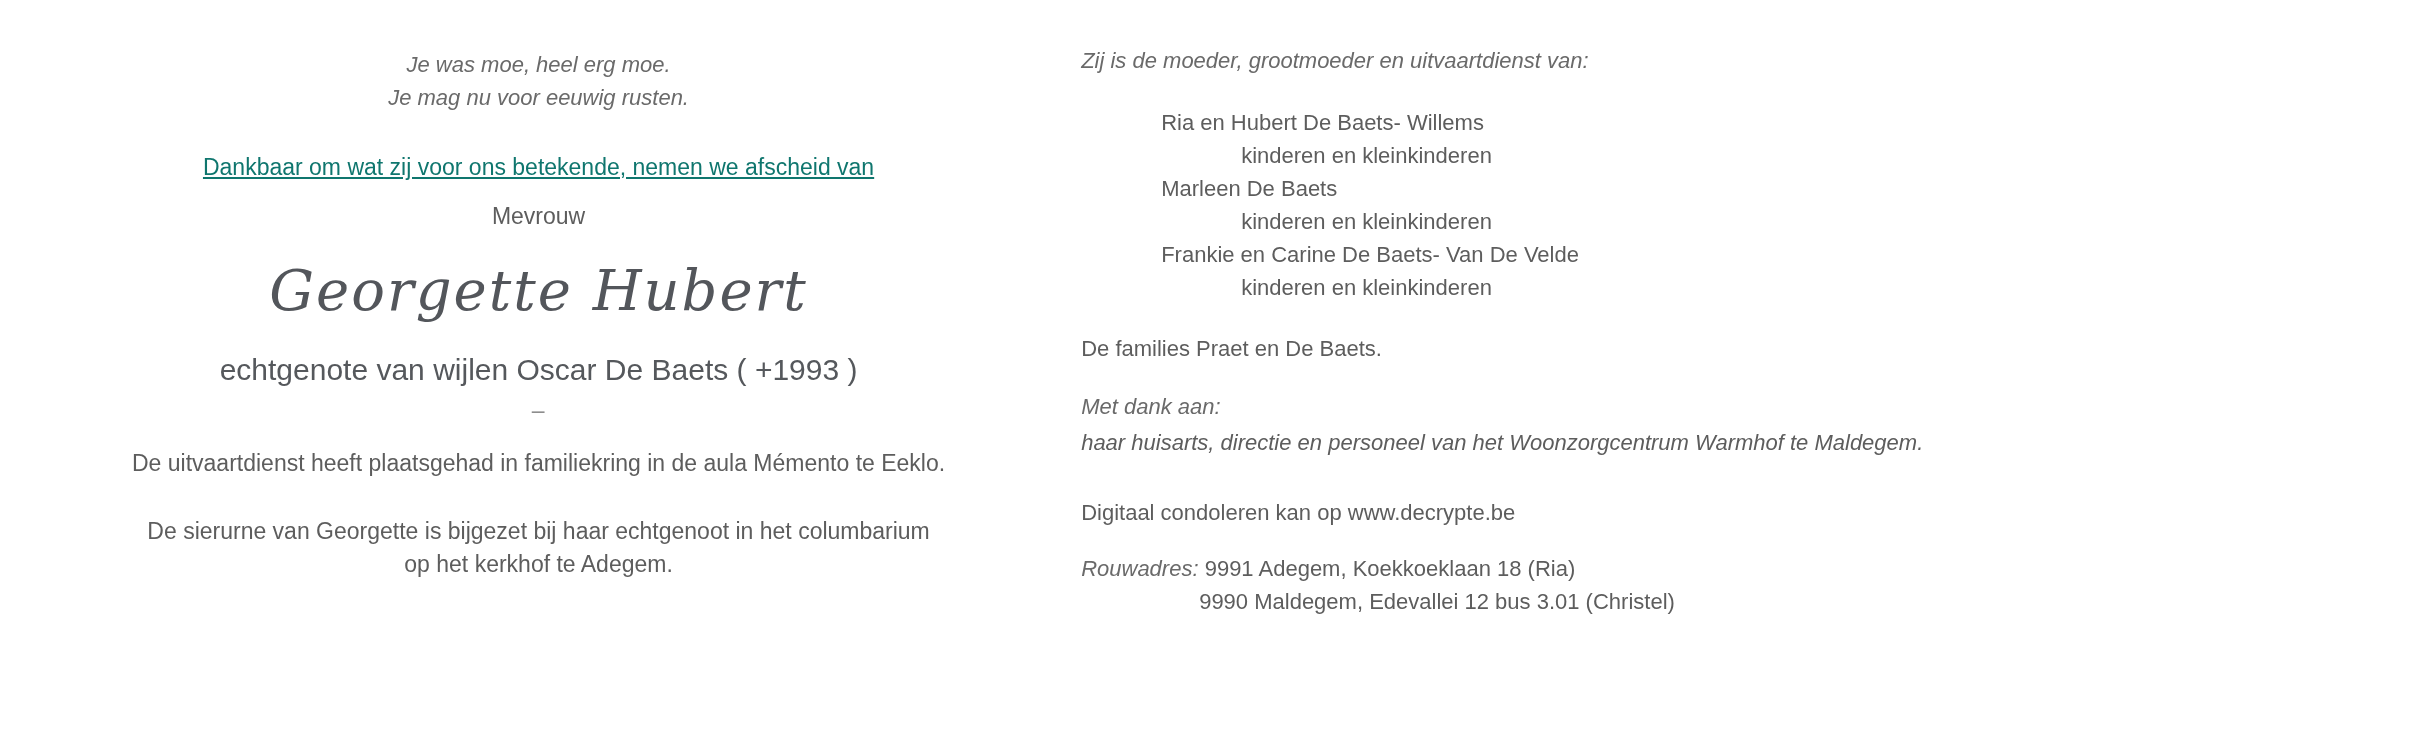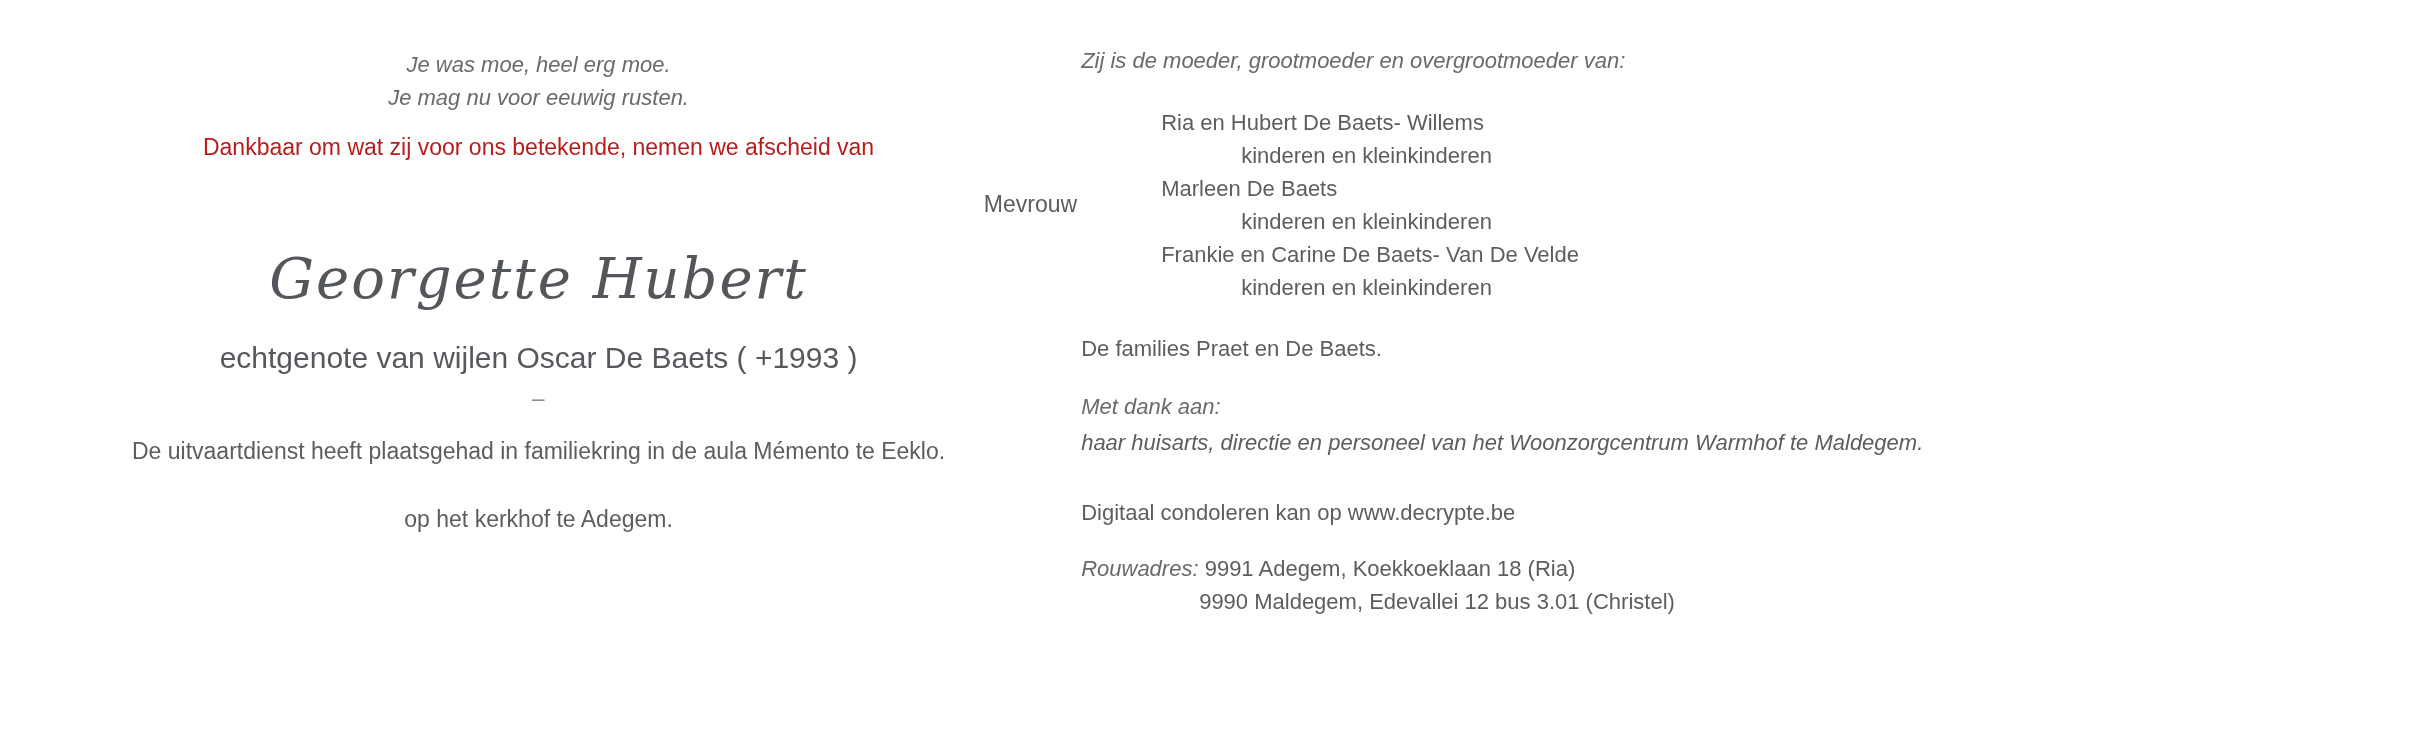--- a/index.html
+++ b/index.html
@@ -38,29 +38,29 @@
   }
 
   
   .verse {
     font-style: italic;
     font-size: 22px;
     line-height: 33px;
     color: #6a6a6a;
   }
   .lead {
-    margin-top: 20px;
-    font-size: 23px;
-    color: #b91c1c;
+    margin-top: 40px;
+    font-size: 23px;
+    color: #0f766e;
+    text-decoration: underline;
   }
   .salutation {
-    margin-top: 30px;
-    font-size: 23px;
-    color: #5d5d5d;
-    text-align: right;
+    margin-top: 22px;
+    font-size: 23px;
+    color: #5d5d5d;
   }
   .name-script {
     margin-top: 28px;
     font-family: "DejaVu Serif", serif;
     font-style: italic;
     font-size: 56px;
     letter-spacing: 2px;
     color: #53565b;
     font-weight: 400;
   }
@@ -163,26 +163,27 @@
     <div class="name-script">Georgette Hubert</div>
 
     <div class="spouse">echtgenote van wijlen Oscar De Baets ( +1993 )</div>
 
 
     <div class="divider-dash">–</div>
 
     <div class="service">De uitvaartdienst heeft plaatsgehad in familiekring in de aula Mémento te Eeklo.</div>
 
     <div class="urn">
+      <div>De sierurne van Georgette is bijgezet bij haar echtgenoot in het columbarium</div>
       <div>op het kerkhof te Adegem.</div>
     </div>
   </div>
 
   <div class="panel panel-right">
-    <div class="r-italic">Zij is de moeder, grootmoeder en overgrootmoeder van:</div>
+    <div class="r-italic">Zij is de moeder, grootmoeder en uitvaartdienst van:</div>
 
     <div class="family-block">
       <div>
         <div>Ria en Hubert De Baets- Willems</div>
         <div class="family-sub">kinderen en kleinkinderen</div>
       </div>
       <div>
         <div>Marleen De Baets</div>
         <div class="family-sub">kinderen en kleinkinderen</div>
       </div>

